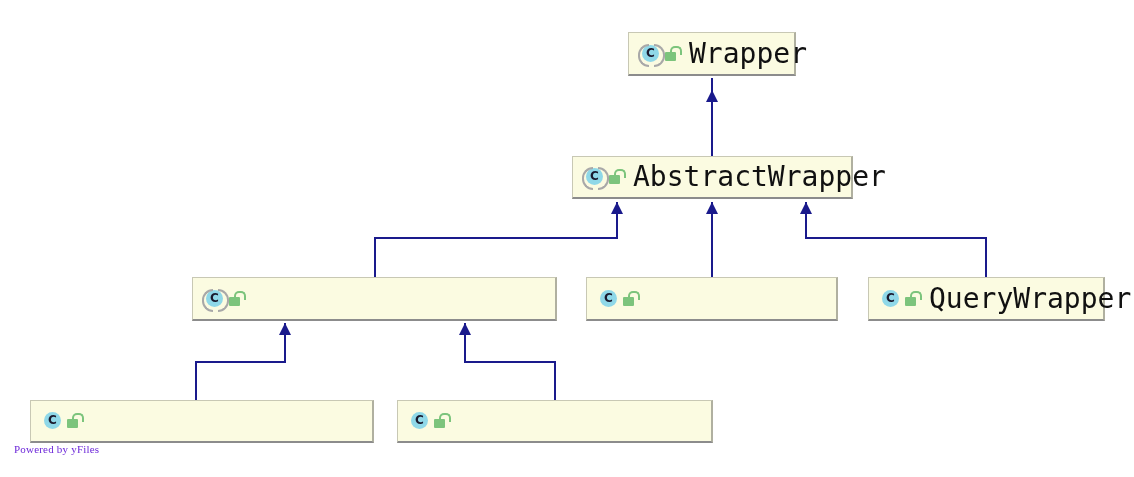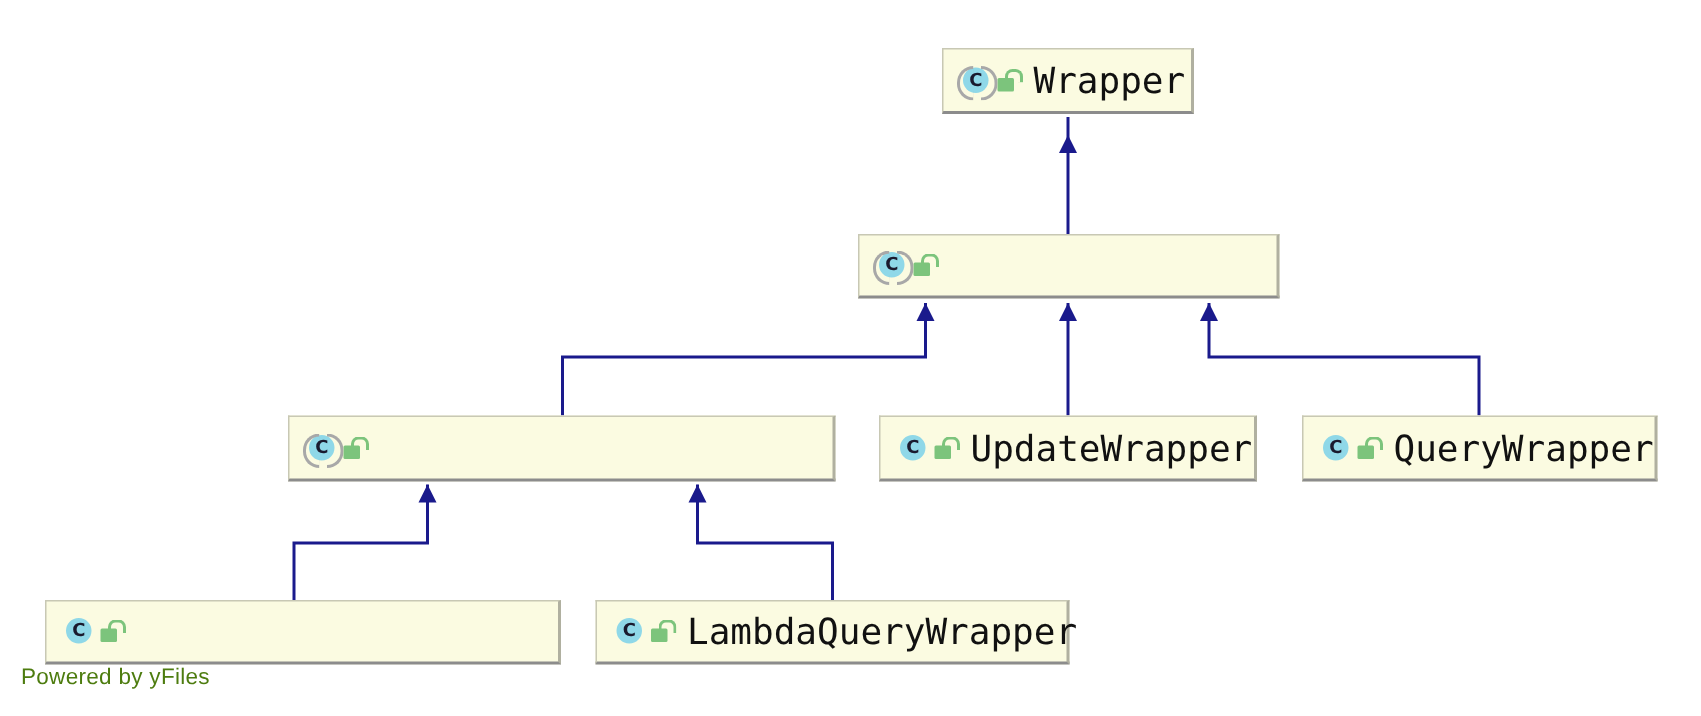--- a/index.html
+++ b/index.html
@@ -27,21 +27,21 @@
     border-bottom-color: #8c8c8c;
     border-bottom-width: 2px;
     border-right-width: 2px;
     display: flex;
     align-items: center;
     padding-left: 10px;
     box-shadow: 0 0 0 0 transparent;
   }
   .node-label {
     font-family: "DejaVu Sans Mono", "Liberation Mono", monospace;
-    font-size: 24px;
+    font-size: 28px;
     color: #111111;
     letter-spacing: 0px;
     white-space: nowrap;
     line-height: 1;
   }
 
   
   .icon-class {
     position: relative;
     width: 20px;
@@ -131,23 +131,23 @@
     width: 1134px;
     height: 477px;
     pointer-events: none;
   }
 
   
   #watermark {
     position: absolute;
     left: 14px;
     top: 443px;
-    font-family: Liberation Sans, sans-serif;
-    font-size: 15px;
-    color: #4d7c0f;
+    font-family: Liberation Serif, serif;
+    font-size: 11px;
+    color: #6d28d9;
     letter-spacing: 0.2px;
     white-space: nowrap;
   }
 </style>
 </head>
 <body>
 
 <div id="canvas">
 
   <svg class="edge-layer" viewBox="0 0 1134 477" width="1134" height="477" xmlns="http://www.w3.org/2000/svg">
@@ -206,20 +206,21 @@
     <span class="icon-class abstract">
       <span class="arc-l"></span>
         <span class="arc-r"></span>
       <span class="disc"></span>
       <span class="cletter">C</span>
     </span>
     <span class="icon-lock">
       <span class="shackle"></span>
         <span class="body"></span>
     </span>
+    <span class="node-label">AbstractWrapper</span>
   </div>
 
   <div class="node" style="left:192px; top:277px; width:365px; height:44px;">
     <span class="icon-class abstract">
       <span class="arc-l"></span>
         <span class="arc-r"></span>
       <span class="disc"></span>
       <span class="cletter">C</span>
     </span>
     <span class="icon-lock">
@@ -230,21 +231,20 @@
 
   <div class="node" style="left:586px; top:277px; width:252px; height:44px;">
     <span class="icon-class">
       <span class="disc"></span>
       <span class="cletter">C</span>
     </span>
     <span class="icon-lock">
       <span class="shackle"></span>
         <span class="body"></span>
     </span>
-    <span class="node-label">UpdateWrapper</span>
   </div>
 
   <div class="node" style="left:868px; top:277px; width:237px; height:44px;">
     <span class="icon-class">
       <span class="disc"></span>
       <span class="cletter">C</span>
     </span>
     <span class="icon-lock">
       <span class="shackle"></span>
         <span class="body"></span>
@@ -265,18 +265,17 @@
 
   <div class="node" style="left:397px; top:400px; width:316px; height:43px;">
     <span class="icon-class">
       <span class="disc"></span>
       <span class="cletter">C</span>
     </span>
     <span class="icon-lock">
       <span class="shackle"></span>
         <span class="body"></span>
     </span>
-    <span class="node-label">LambdaQueryWrapper</span>
   </div>
 
   <div id="watermark">Powered by yFiles</div>
 
 </div>
 
 </body></html>

